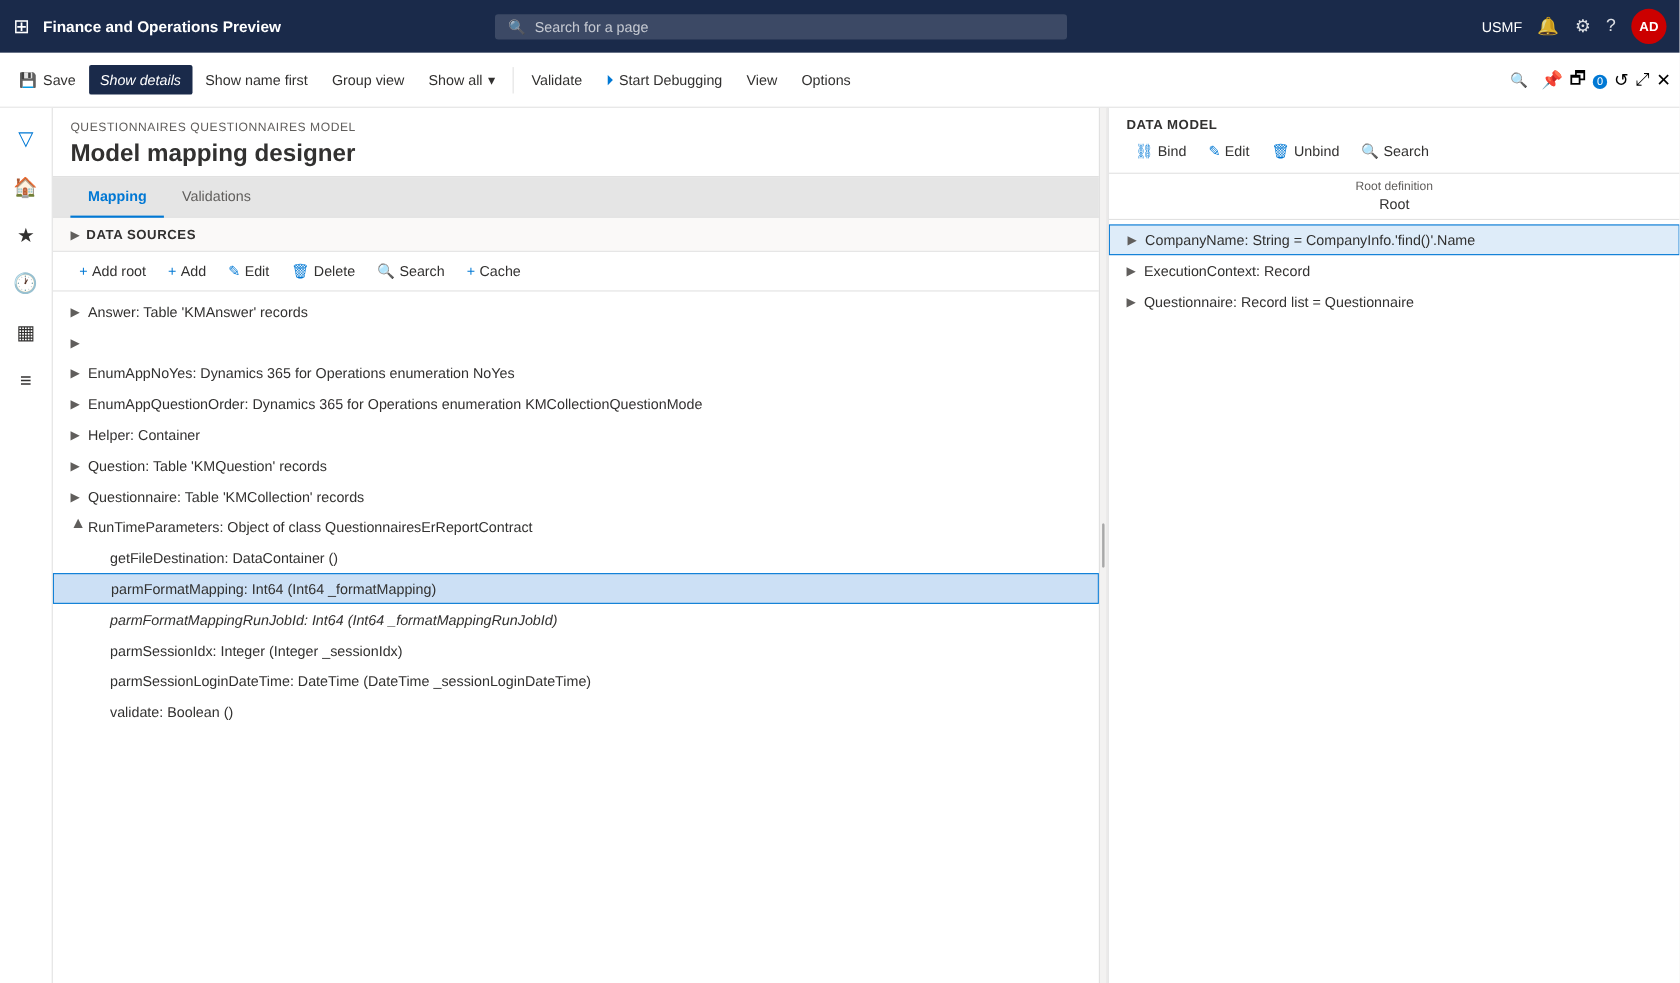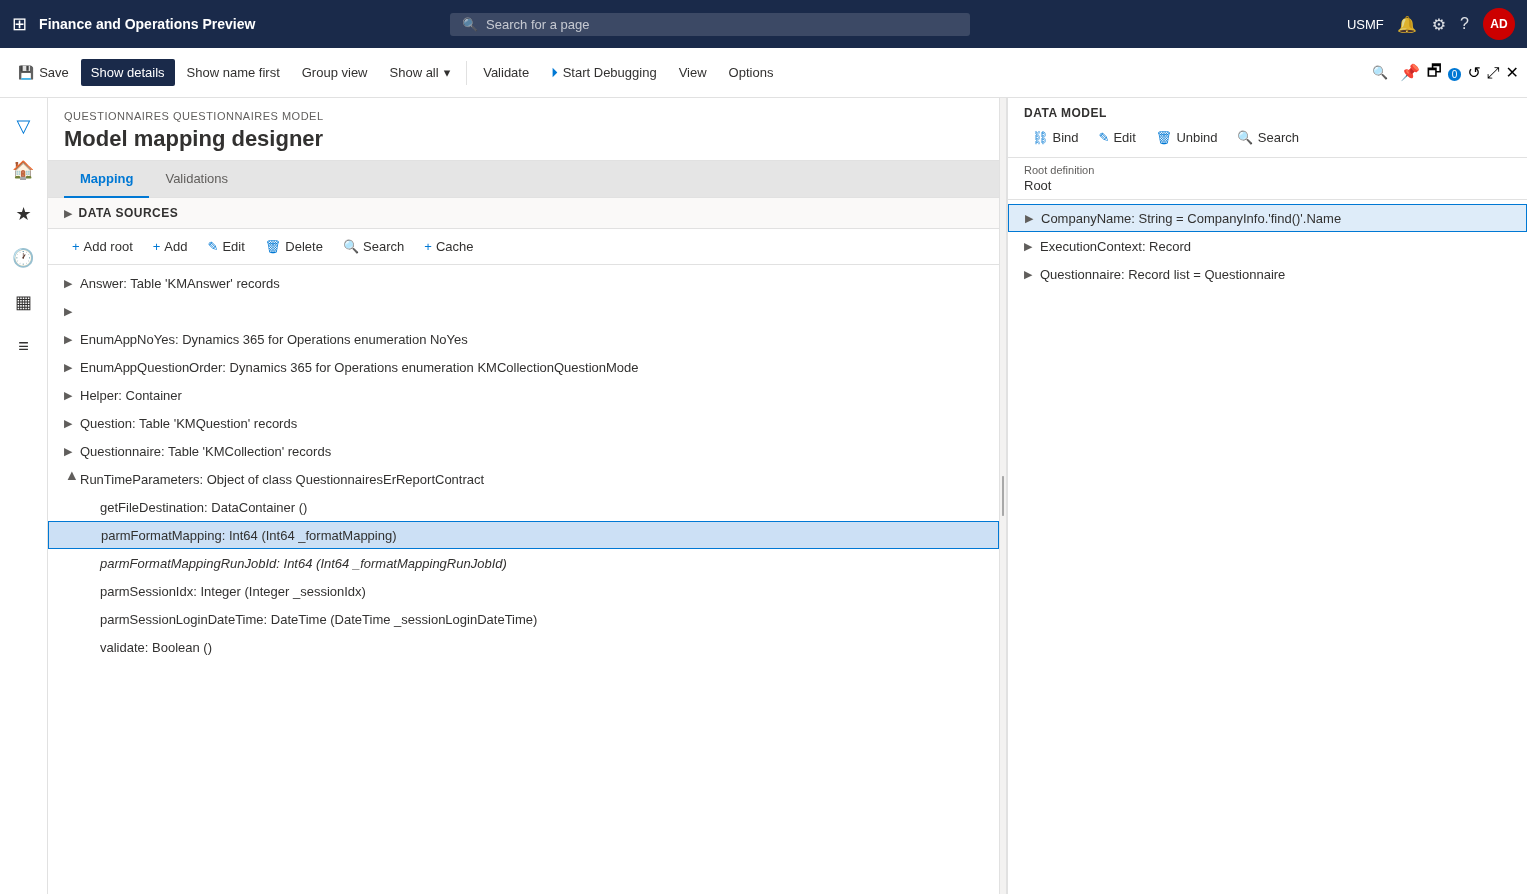--- a/index.html
+++ b/index.html
@@ -34,21 +34,21 @@
     .toolbar {
       display: flex; align-items: center;
       background: #fff; border-bottom: 1px solid #e1e1e1;
       height: 50px; padding: 0 8px; gap: 2px;
     }
     .toolbar-btn {
       display: flex; align-items: center; gap: 5px;
       padding: 6px 10px; cursor: pointer; border: none; background: transparent;
       font-size: 13px; color: #323130; border-radius: 2px; white-space: nowrap;
     }
-    .toolbar-btn.active { background: #1a2a4a; color: white; }
+    .toolbar-btn.active { background: #1a2a4a; color: white; font-style: italic; }
     .toolbar-separator { width: 1px; background: #e1e1e1; height: 24px; margin: 0 4px; }
     .toolbar-spacer { flex: 1; }
     .toolbar-search-icon { padding: 6px; cursor: pointer; color: #323130; }
 
     
     .main-layout { display: flex; height: calc(100vh - 98px); }
 
     
     .left-sidebar {
       width: 48px; background: #fff; border-right: 1px solid #e1e1e1;
@@ -136,21 +136,21 @@
     .dm-header-label { font-size: 12px; font-weight: 700; color: #323130; text-transform: uppercase; letter-spacing: 0.5px; margin-bottom: 6px; }
     .dm-toolbar {
       display: flex; align-items: center; gap: 4px; margin-bottom: 4px;
     }
     .dm-btn {
       display: flex; align-items: center; gap: 4px;
       padding: 4px 8px; cursor: pointer; border: none; background: transparent;
       font-size: 13px; color: #323130; border-radius: 2px;
     }
     .dm-btn .icon { color: #0078d4; font-size: 13px; }
-    .dm-root-section { padding: 6px 16px; border-bottom: 1px solid #e1e1e1; }
+    .dm-root-section { padding: 6px 16px; border-bottom: 1px solid #e1e1e1; text-align: center; }
     .dm-root-label { font-size: 11px; color: #605e5c; margin-bottom: 2px; }
     .dm-root-value { font-size: 13px; color: #323130; }
     .dm-tree { flex: 1; overflow-y: auto; padding: 4px 0; }
     .dm-item {
       display: flex; align-items: center;
       padding: 4px 16px; cursor: pointer; font-size: 13px; color: #323130; min-height: 28px;
     }
     .dm-item.selected { background: #deecf9; border: 1px solid #0078d4; }
     .dm-toggle { width: 16px; flex-shrink: 0; color: #605e5c; font-size: 11px; }
   </style>

